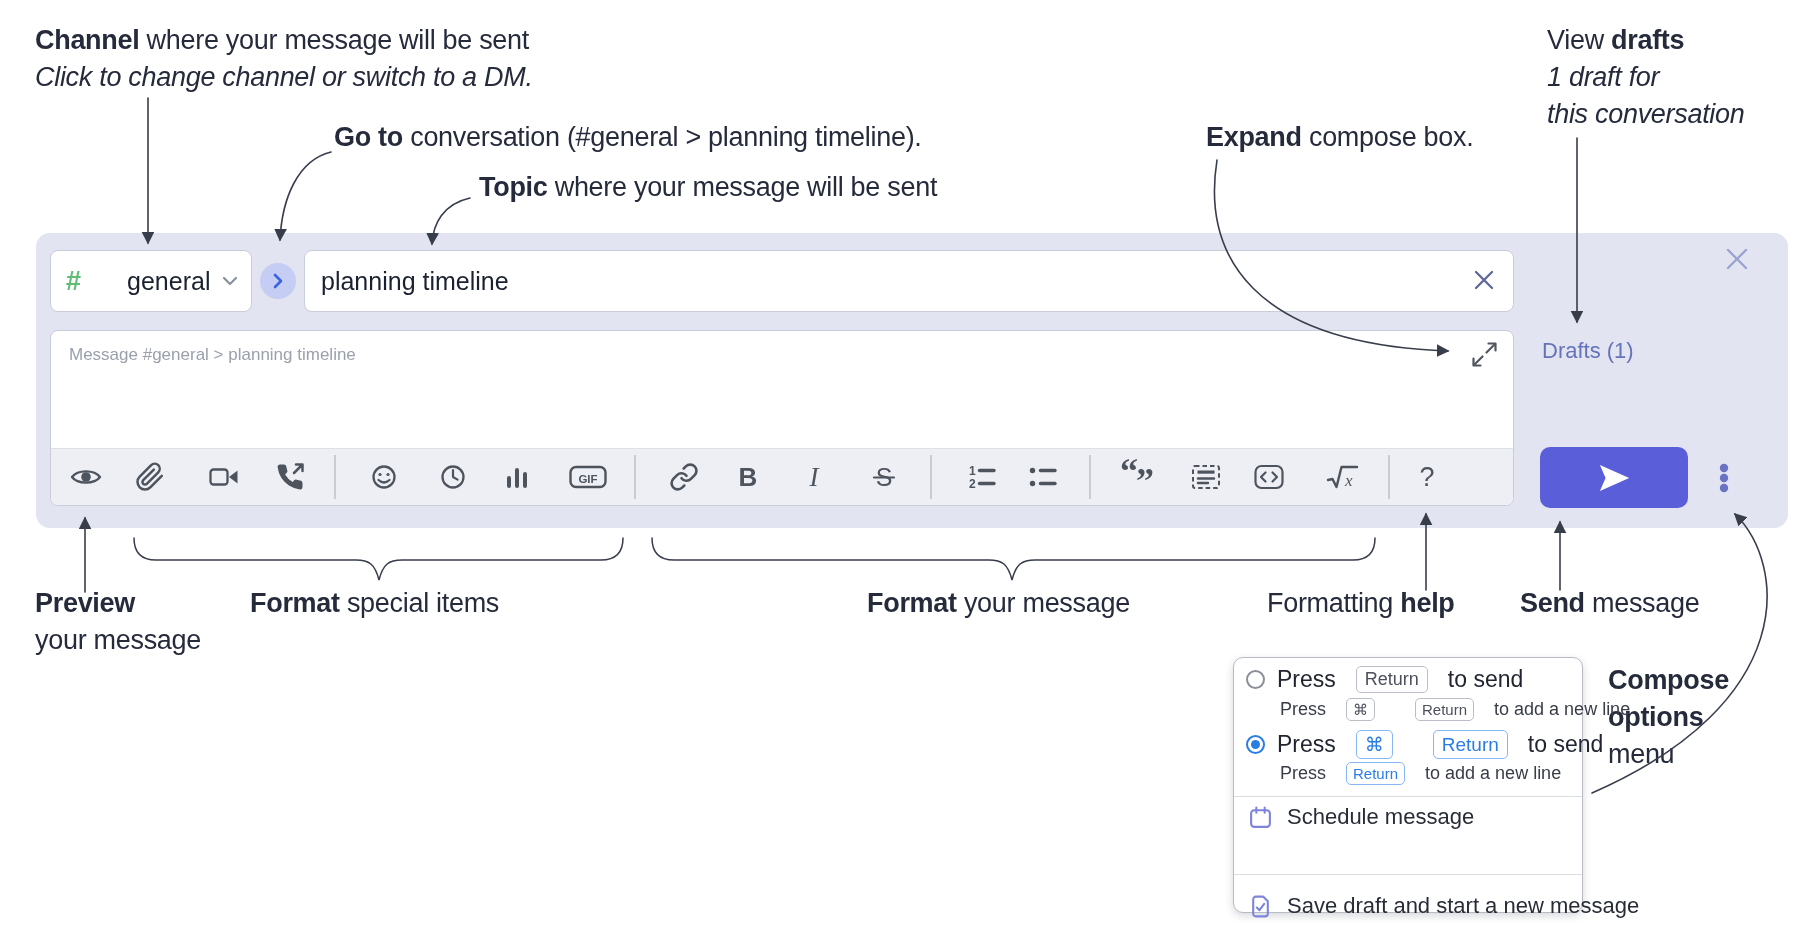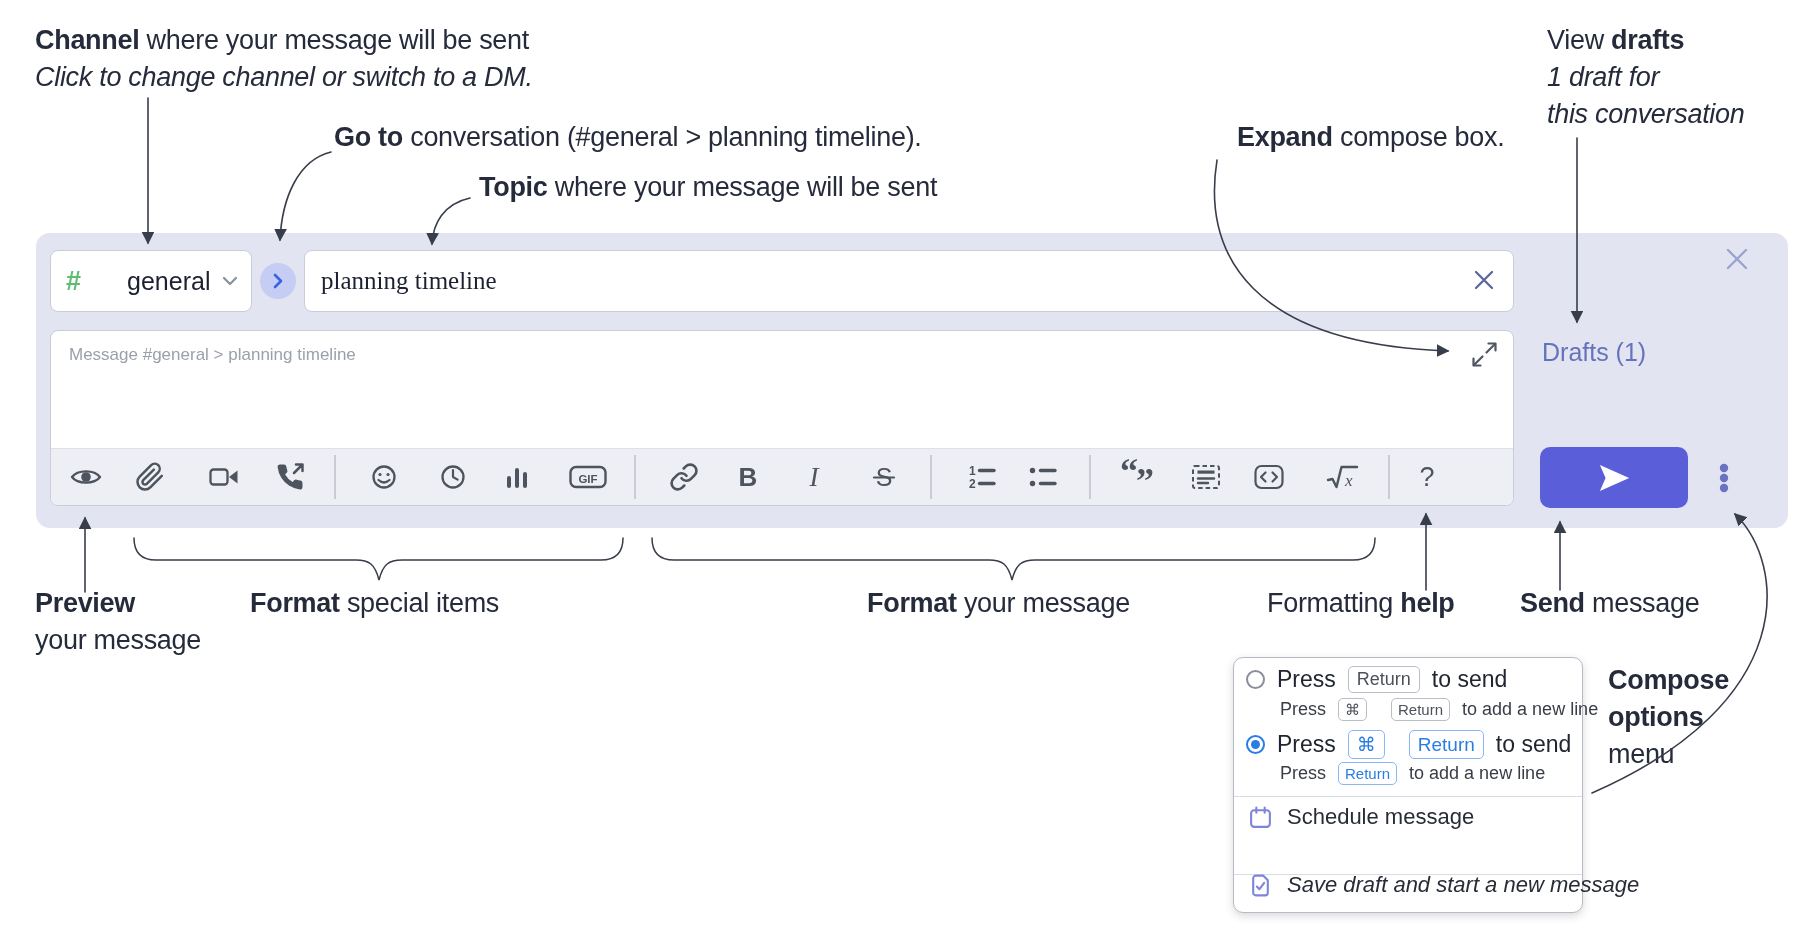--- a/index.html
+++ b/index.html
@@ -18,46 +18,46 @@
            border:1px solid #c9cdd8;border-radius:8px;box-sizing:border-box;
            display:flex;align-items:center;cursor:pointer;}
   .hash{font-weight:700;font-size:27px;color:#5cbd73;margin:0 10px 0 15px;}
   .chname{font-size:25px;color:#1b2130;margin-left:36px;}
   .chev{margin-left:auto;margin-right:13px;}
   .goto{position:absolute;left:224px;top:30px;width:36px;height:36px;border-radius:50%;
         background:#c5cdf4;border:none;padding:0;display:flex;align-items:center;justify-content:center;cursor:pointer;}
   .topicwrap{position:absolute;left:268px;top:17px;width:1210px;height:62px;background:#fff;
              border:1px solid #c9cdd8;border-radius:8px;box-sizing:border-box;}
   .topicwrap input{position:absolute;left:16px;top:0;width:1140px;height:60px;border:none;outline:none;
-                   background:transparent;font-family:Liberation Serif, serif;font-size:25px;color:#1b2130;padding:0;}
+                   background:transparent;font-family:Liberation Sans, sans-serif;font-size:25px;color:#1b2130;padding:0;}
   .clearx{position:absolute;right:16px;top:17px;width:26px;height:26px;border:none;background:none;padding:0;cursor:pointer;}
   .closex{position:absolute;right:36px;top:12px;width:30px;height:30px;border:none;background:none;padding:0;cursor:pointer;}
   .msgbox{position:absolute;left:14px;top:97px;width:1464px;height:176px;background:#fff;
           border:1px solid #c9cdd8;border-radius:8px;box-sizing:border-box;overflow:hidden;}
   .msgbox textarea{position:absolute;left:0;top:0;width:1400px;height:100px;border:none;outline:none;resize:none;
           background:transparent;font-family:inherit;font-size:17px;color:#1b2130;padding:14px 0 0 18px;}
   .msgbox textarea::placeholder{color:#9aa0ac;opacity:1;}
   .expand{position:absolute;right:14px;top:10px;width:30px;height:30px;border:none;background:none;padding:0;cursor:pointer;color:#50565f;}
   .tstrip{position:absolute;left:0;bottom:0;width:100%;height:56px;background:#edeff4;border-top:1px solid #dde0e7;}
   .tbtn{position:absolute;top:8px;width:40px;height:40px;border:none;background:none;padding:0;cursor:pointer;
         display:flex;align-items:center;justify-content:center;color:#4e545e;}
   .tdiv{position:absolute;top:6px;width:2px;height:44px;background:#c9ccd3;}
-  .drafts{position:absolute;left:1506px;top:105px;font-size:25px;color:#6673bb;text-decoration:none;cursor:pointer;}
+  .drafts{position:absolute;left:1506px;top:105px;font-size:22px;color:#6673bb;text-decoration:none;cursor:pointer;}
   .sendbtn{position:absolute;left:1504px;top:214px;width:148px;height:61px;background:#5a5ed9;border:none;
            border-radius:10px;cursor:pointer;display:flex;align-items:center;justify-content:center;}
   .morebtn{position:absolute;left:1670px;top:227px;width:36px;height:36px;border:none;background:none;padding:0;cursor:pointer;}
   
   .popup{position:absolute;left:1233px;top:657px;width:350px;height:256px;background:#fff;
          border:1px solid #b7bbc4;border-radius:10px;box-shadow:0 3px 8px rgba(40,45,60,.18);z-index:8;box-sizing:border-box;}
   .prow{position:absolute;left:12px;white-space:nowrap;font-size:23px;color:#20252f;display:flex;align-items:center;cursor:pointer;}
   .psub{position:absolute;left:46px;white-space:nowrap;font-size:18px;color:#383d47;display:flex;align-items:center;}
   .radio{display:inline-block;width:19px;height:19px;border:2px solid #8a8f98;border-radius:50%;margin-right:12px;box-sizing:border-box;}
   .radio.sel{border-color:#2a7de3;position:relative;}
   .radio.sel::after{content:"";position:absolute;left:3px;top:3px;width:9px;height:9px;border-radius:50%;background:#2a7de3;}
-  .kbd{display:inline-block;border:1px solid #b9bdc5;border-radius:5px;padding:0 8px;margin:0 12px;
+  .kbd{display:inline-block;border:1px solid #b9bdc5;border-radius:5px;padding:0 8px;margin:0 20px;
        font-size:18px;line-height:25px;color:#4c515b;background:#fff;}
   .kbd.small{font-size:15px;line-height:21px;padding:0 6px;}
   .kbd.blue{border-color:#88b7f8;color:#2a7de3;}
   .kbd.big{font-size:19px;line-height:27px;}
   .pdiv{position:absolute;left:0;width:100%;height:1px;background:#d9dce1;}
   .pitem{position:absolute;left:14px;display:flex;align-items:center;font-size:22px;color:#272c36;white-space:nowrap;cursor:pointer;}
   .pitem svg{margin-right:14px;}
 </style>
 </head>
 <body>
@@ -67,21 +67,21 @@
   <div class="ann" style="left:35px;top:22px;">
     <div><b>Channel</b><span> where your message will be sent</span></div>
     <div class="it">Click to change channel or switch to a DM.</div>
   </div>
   <div class="ann" style="left:479px;top:169px;">
     <b>Topic</b><span> where your message will be sent</span>
   </div>
   <div class="ann" style="left:334px;top:119px;">
     <b>Go to</b><span> conversation (#general &gt; planning timeline).</span>
   </div>
-  <div class="ann" style="left:1206px;top:119px;margin-left:31px;">
+  <div class="ann" style="left:1206px;top:119px;">
     <b>Expand</b><span> compose box.</span>
   </div>
   <div class="ann" style="left:1547px;top:22px;">
     <div><span>View </span><b>drafts</b></div>
     <div class="it">1 draft for</div>
     <div class="it">this conversation</div>
   </div>
   <div class="ann" style="left:35px;top:585px;">
     <div><b>Preview</b></div>
     <div>your message</div>
@@ -352,21 +352,21 @@
     </div>
     <div class="pdiv" style="top:138px;"></div>
     <div class="pitem" style="top:146px;">
       <svg width="25" height="25" viewBox="0 0 24 24">
         <rect x="3" y="5" width="18" height="16" rx="3" fill="none" stroke="#7d84d9" stroke-width="2"></rect>
         <path d="M8 2.5 V7.5 M16 2.5 V7.5" stroke="#7d84d9" stroke-width="2" stroke-linecap="round"></path>
       </svg>
       <span>Schedule message</span>
     </div>
     <div class="pdiv" style="top:216px;"></div>
-    <div class="pitem" style="top:214px;font-style:italic;">
+    <div class="pitem" style="top:235px;">
       <svg width="25" height="25" viewBox="0 0 24 24">
         <path d="M5 5 a2.5 2.5 0 0 1 2.5 -2.5 H14.5 L19 7 V19 a2.5 2.5 0 0 1 -2.5 2.5 H7.5 A2.5 2.5 0 0 1 5 19 Z" fill="none" stroke="#7d84d9" stroke-width="2" stroke-linejoin="round"></path>
         <polyline points="8.5,13 11,15.5 15.5,9.5" fill="none" stroke="#7d84d9" stroke-width="2" stroke-linecap="round" stroke-linejoin="round"></polyline>
       </svg>
       <span>Save draft and start a new message</span>
     </div>
   </div>
 
   <svg class="overlay" width="1814" height="944" viewBox="0 0 1814 944">
     <defs>

